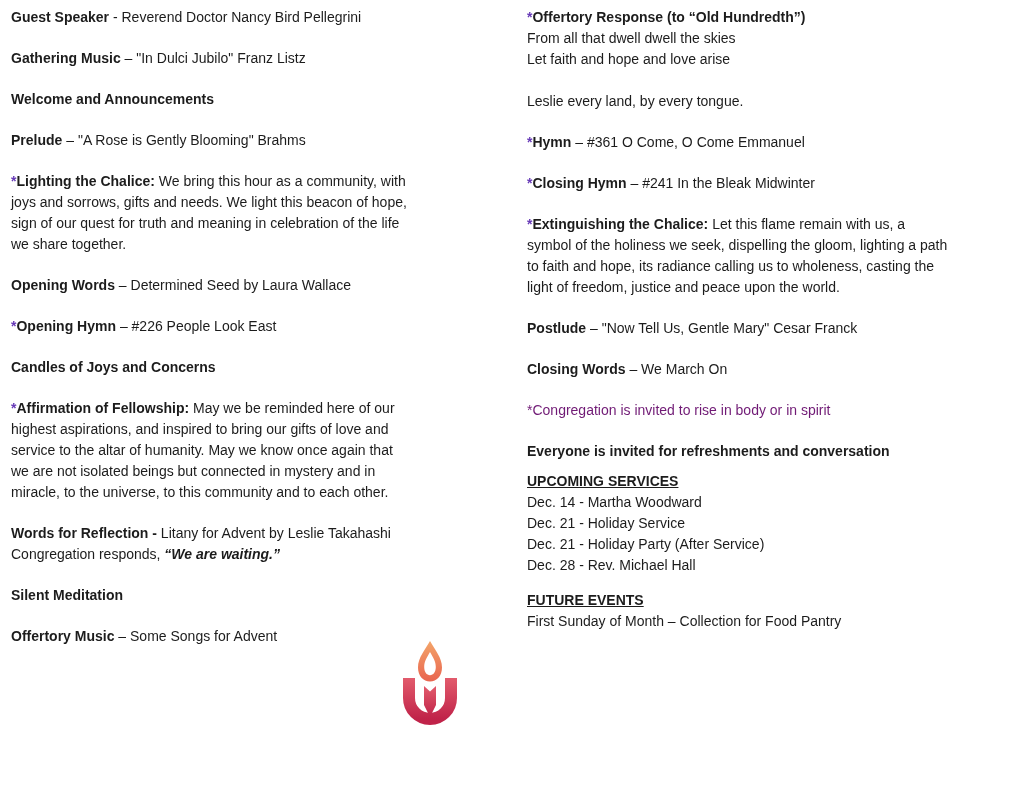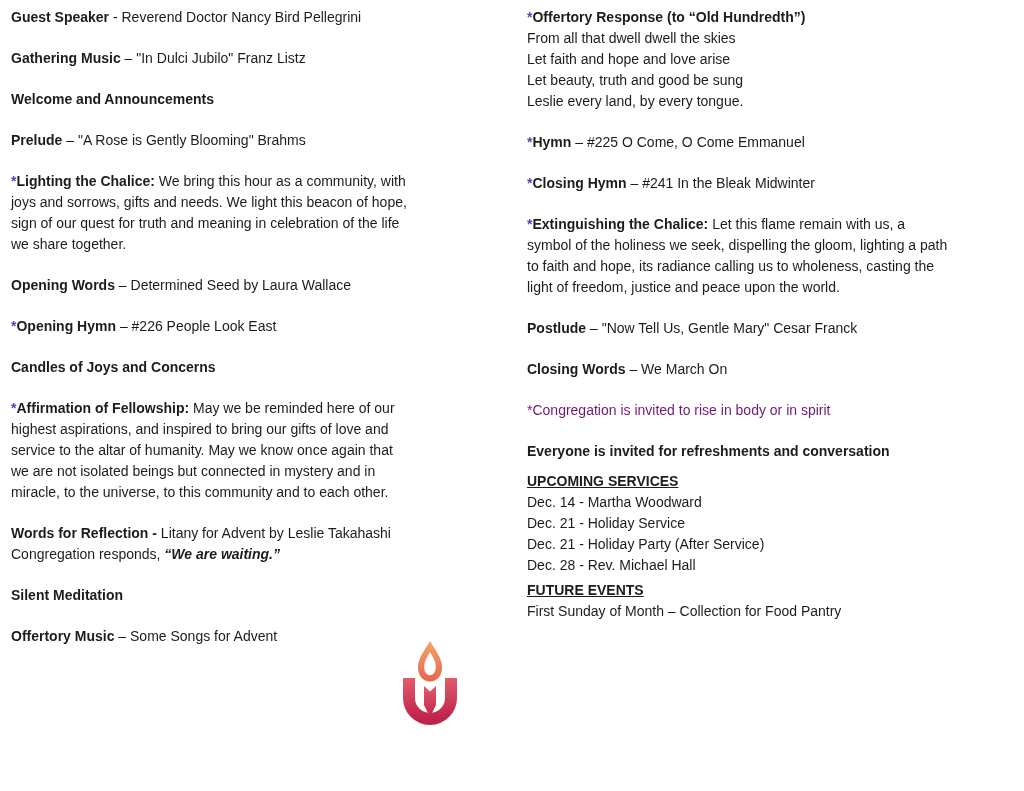--- a/index.html
+++ b/index.html
@@ -30,21 +30,21 @@
   .item:last-child { margin-bottom: 0; }
 
   b, .bold { font-weight: 700; }
   .star { color: #673ab7; font-weight: 700; }
   .quote { font-weight: 700; font-style: italic; }
   .purple-note { color: #701a75; }
   .bold-para { font-weight: 700; }
   .heading-underline { font-weight: 700; text-decoration: underline; }
   .line { margin: 0; }
 
-  .section-upcoming { margin-bottom: 4px; }
+  .section-upcoming { margin-bottom: 14px; }
   .refreshments { margin-bottom: 9px; }
 
   .logo {
     position: absolute;
     left: 399px;
     top: 640px;
     width: 62px;
     height: 94px;
   }
 </style>
@@ -88,24 +88,24 @@
 
     <p class="item"><b>Offertory Music</b><span> – Some Songs for Advent</span></p>
 
   </div>
 
   <div class="col col-right">
 
     <p class="item"><span class="star">*</span><b>Offertory Response (to “Old Hundredth”)</b><br>
       <span>From all that dwell dwell the skies</span><br>
       <span>Let faith and hope and love arise</span><br>
-      <span>Let beauty, truth and good be sung</span><br>
+      <br>
       <span>Leslie every land, by every tongue.</span></p>
 
-    <p class="item"><span class="star">*</span><b>Hymn</b><span> – #225 O Come, O Come Emmanuel</span></p>
+    <p class="item"><span class="star">*</span><b>Hymn</b><span> – #361 O Come, O Come Emmanuel</span></p>
 
 
     <p class="item"><span class="star">*</span><b>Closing Hymn</b><span> – #241 In the Bleak Midwinter</span></p>
 
     <p class="item"><span class="star">*</span><b>Extinguishing the Chalice:</b><span> Let this flame remain with us, a</span><br>
       <span>symbol of the holiness we seek, dispelling the gloom, lighting a path</span><br>
       <span>to faith and hope, its radiance calling us to wholeness, casting the</span><br>
       <span>light of freedom, justice and peace upon the world.</span></p>
 
     <p class="item"><b>Postlude</b><span> – "Now Tell Us, Gentle Mary" Cesar Franck</span></p>

